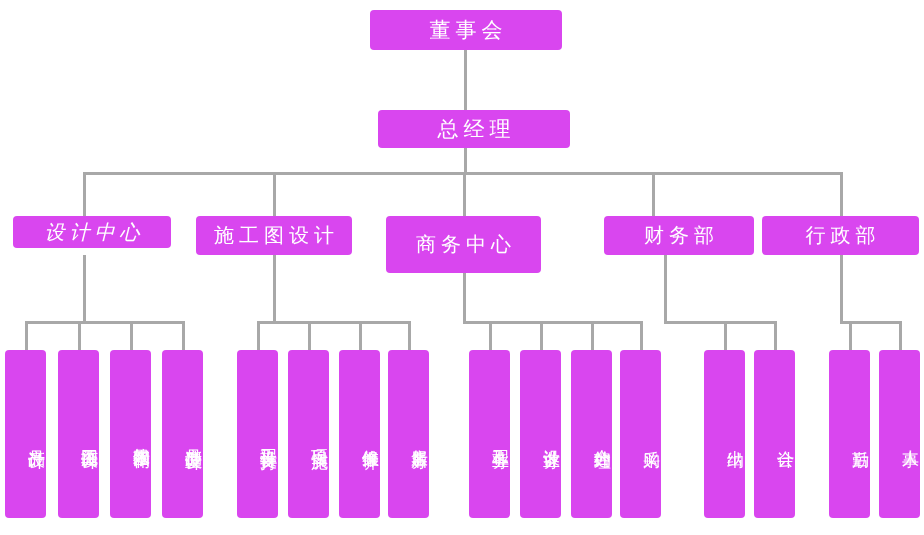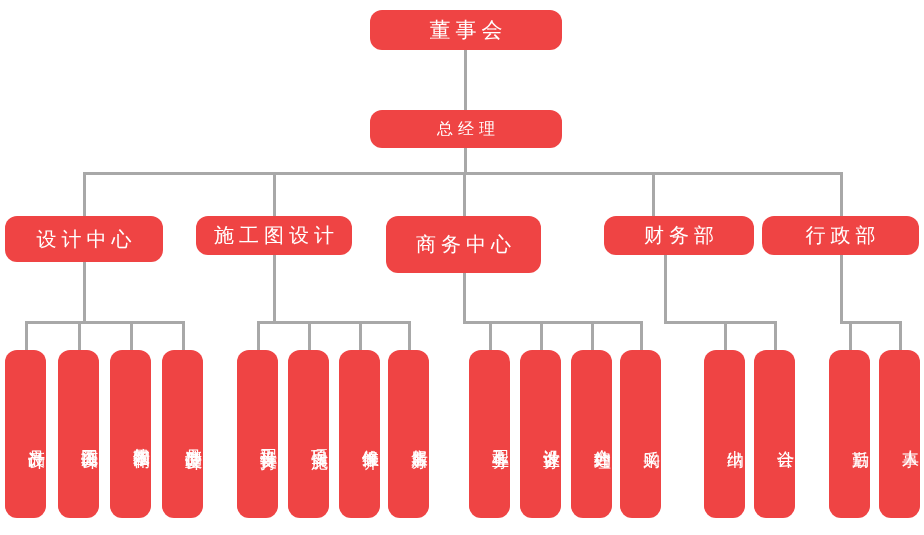--- a/index.html
+++ b/index.html
@@ -10,38 +10,39 @@
   #chart-root {
     position: relative;
     width: 924px;
     height: 535px;
     background: #ffffff;
     font-family: "DejaVu Sans", "Liberation Sans", sans-serif;
     overflow: hidden;
   }
   .node {
     position: absolute;
-    background: #ef4444;
-    border-radius: 12px;
+    background: #d946ef;
+    border-radius: 4px;
     color: #ffffff;
     display: flex;
     align-items: center;
     justify-content: center;
     box-sizing: border-box;
     z-index: 2;
   }
   .node.horiz {
     letter-spacing: 5px;
     text-indent: 5px;
   }
   .node.root {
     font-size: 21px;
   }
   .node.gm {
-    font-size: 16px;
+    font-size: 21px;
+    margin-left: 8px;
   }
   .node.dept {
     font-size: 20px;
   }
   .node.leaf {
     writing-mode: vertical-rl;
     text-orientation: upright;
     align-items: flex-start;
     justify-content: center;
     padding-top: 7px;
@@ -101,21 +102,21 @@
 
   <div class="ln v" style="left:840px; top:255px; height:68px;"></div>
   <div class="ln h" style="left:840px; top:321px; width:62px;"></div>
   <div class="ln v" style="left:849px; top:321px; height:29px;"></div>
   <div class="ln v" style="left:899px; top:321px; height:29px;"></div>
 
   <div class="node horiz root" style="left:370px; top:10px; width:192px; height:40px;">董事会</div>
 
   <div class="node horiz gm" style="left:370px; top:110px; width:192px; height:38px;">总经理</div>
 
-  <div class="node horiz dept" style="left:5px; top:216px; width:158px; height:46px;">设计中心</div>
+  <div class="node horiz dept" style="left:13px; top:216px; width:158px; height:32px;font-style:italic;">设计中心</div>
   <div class="node horiz dept" style="left:196px; top:216px; width:156px; height:39px;">施工图设计</div>
   <div class="node horiz dept" style="left:386px; top:216px; width:155px; height:57px;">商务中心</div>
   <div class="node horiz dept" style="left:604px; top:216px; width:150px; height:39px;">财务部</div>
   <div class="node horiz dept" style="left:762px; top:216px; width:157px; height:39px;">行政部</div>
 
   <div class="node leaf" style="left:5px; top:350px; width:41px; height:168px;">产品设计</div>
   <div class="node leaf" style="left:58px; top:350px; width:41px; height:168px;">施工图设计</div>
   <div class="node leaf" style="left:110px; top:350px; width:41px; height:168px;">效果图制作</div>
   <div class="node leaf" style="left:162px; top:350px; width:41px; height:168px;">产品造型设计</div>
 

